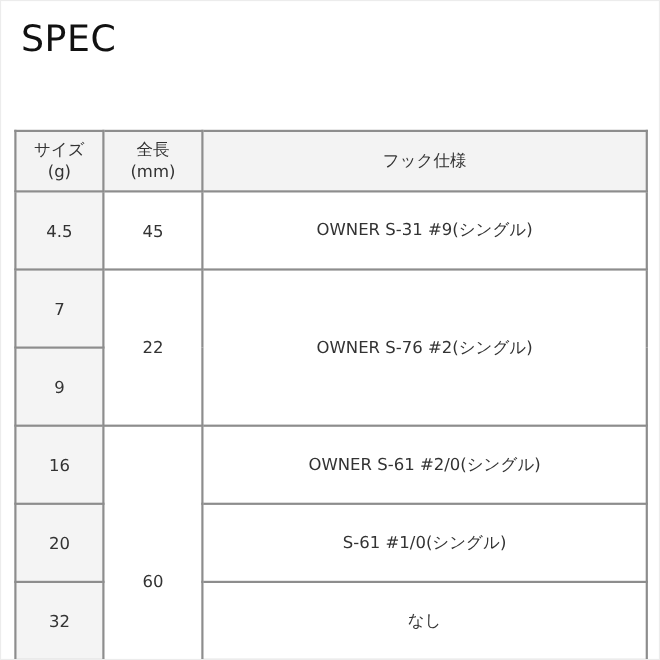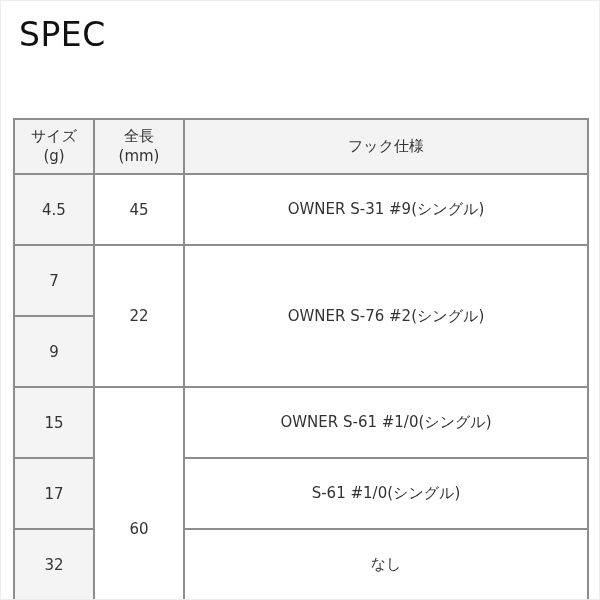--- a/index.html
+++ b/index.html
@@ -93,26 +93,26 @@
       </tr>
       <tr>
         <td class="size-cell">7</td>
         <td rowspan="2">22</td>
         <td rowspan="2">OWNER S-76 #2(シングル)</td>
       </tr>
       <tr>
         <td class="size-cell">9</td>
       </tr>
       <tr>
-        <td class="size-cell">15</td>
+        <td class="size-cell">16</td>
         <td rowspan="4">60</td>
-        <td>OWNER S-61 #1/0(シングル)</td>
+        <td>OWNER S-61 #2/0(シングル)</td>
       </tr>
       <tr>
-        <td class="size-cell">17</td>
+        <td class="size-cell">20</td>
         <td>S-61 #1/0(シングル)</td>
       </tr>
       <tr>
         <td class="size-cell">32</td>
         <td>なし</td>
       </tr>
       <tr>
         <td class="size-cell">21</td>
         <td>なし</td>
       </tr>

